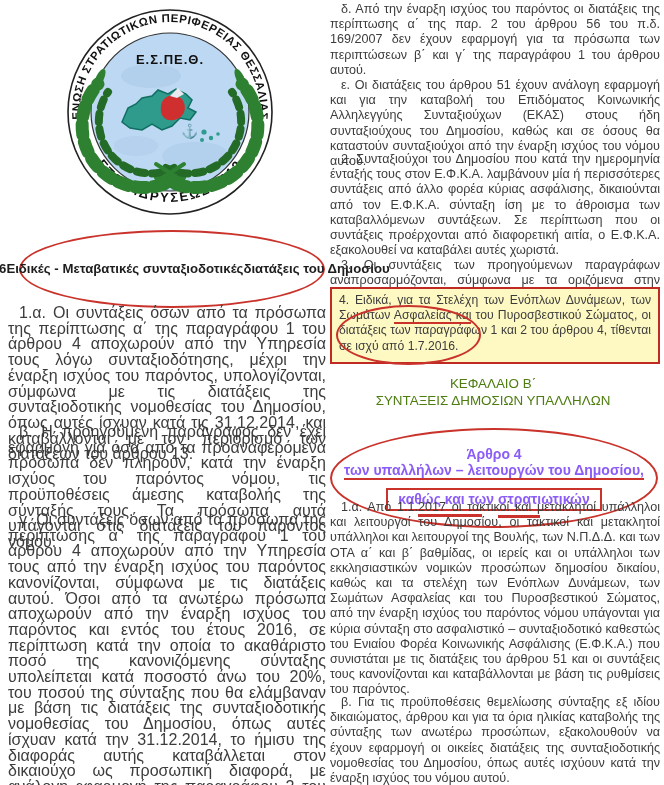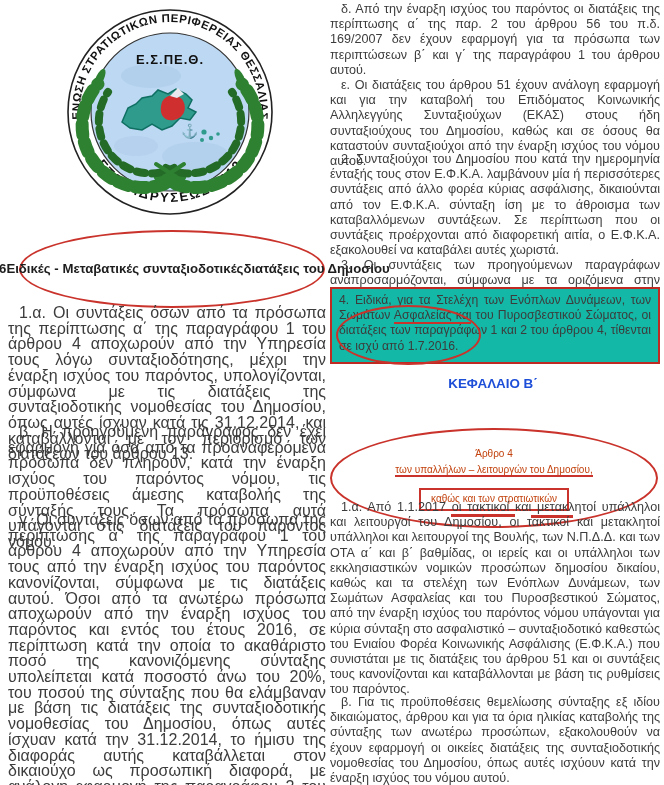--- a/index.html
+++ b/index.html
@@ -13,35 +13,35 @@
   .col-right .para{font-size:12.6px;line-height:15.2px;}
   .indent{text-indent:11px;}
   
   .logo-wrap{position:absolute;left:48px;top:6px;width:228px;height:212px;}
   
   .ellipse6{position:absolute;left:11px;top:230px;width:302px;height:74px;
             border:2px solid #c9332b;border-radius:50%;
             display:flex;flex-direction:row;align-items:center;justify-content:center;}
   .ellipse6 div{font-weight:bold;color:#1d1d1d;font-size:13.2px;line-height:16px;white-space:nowrap;}
   
-  .ybox{position:absolute;left:0;top:287px;width:312px;background:#14b8a6;
+  .ybox{position:absolute;left:0;top:287px;width:312px;background:#fef9c3;
         border:2px solid #bf2a23;padding:4px 7px 8px 7px;
         font-size:12.2px;line-height:15.2px;text-align:justify;}
   .red-underline{border-bottom:2px solid #c9332b;padding-bottom:0px;}
   .circled{position:relative;}
   .circled::after{content:"";position:absolute;left:-46px;right:-26px;top:-34px;bottom:-12px;
                   border:2px solid #c9332b;border-radius:50%;pointer-events:none;}
   
   .chapter{position:absolute;left:0;top:376px;width:326px;text-align:center;}
-  .chapter div{font-weight:bold;color:#1d4ed8;font-size:13.4px;line-height:16.5px;}
+  .chapter div{font-weight:normal;color:#4d7c0f;font-size:13.4px;line-height:16.5px;}
   
   .ellipse4{position:absolute;left:0;top:428px;width:324px;height:96px;
             border:2px solid #c9332b;border-radius:50%;
             display:flex;flex-direction:column;align-items:center;justify-content:center;}
-  .ellipse4 .hline{font-weight:normal;color:#c2410c;font-size:10px;line-height:16px;white-space:nowrap;}
+  .ellipse4 .hline{font-weight:bold;color:#8b5cf6;font-size:14px;line-height:16px;white-space:nowrap;}
   .rect-red{display:inline-block;border:2px solid #c9332b;padding:1px 10px 2px 10px;margin-top:10px;position:relative;}
   .rect-dash1,.rect-dash2{position:absolute;height:3px;background:#c9332b;}
   .rect-dash1{left:30px;bottom:-8px;width:64px;}
   .rect-dash2{left:110px;bottom:-9px;width:42px;}
 </style>
 </head>
 <body>
 
 <div class="page">
 
@@ -113,20 +113,21 @@
     <p class="para indent" style="top:78px;">ε. Οι διατάξεις του άρθρου 51 έχουν ανάλογη εφαρμογή και για την καταβολή του Επιδόματος Κοινωνικής Αλληλεγγύης Συνταξιούχων (ΕΚΑΣ) στους ήδη συνταξιούχους του Δημοσίου, καθώς και σε όσους θα καταστούν συνταξιούχοι από την έναρξη ισχύος του νόμου αυτού.</p>
     <p class="para indent" style="top:152px;">2. Συνταξιούχοι του Δημοσίου που κατά την ημερομηνία ένταξής τους στον Ε.Φ.Κ.Α. λαμβάνουν μία ή περισσότερες συντάξεις από άλλο φορέα κύριας ασφάλισης, δικαιούνται από τον Ε.Φ.Κ.Α. σύνταξη ίση με το άθροισμα των καταβαλλόμενων συντάξεων. Σε περίπτωση που οι συντάξεις προέρχονται από διαφορετική αιτία, ο Ε.Φ.Κ.Α. εξακολουθεί να καταβάλει αυτές χωριστά.</p>
     <p class="para indent" style="top:258px;">3. Οι συντάξεις των προηγούμενων παραγράφων αναπροσαρμόζονται, σύμφωνα με τα οριζόμενα στην παράγραφο 3 του άρθρου 14 του παρόντος.</p>
 
     <div class="ybox">
       <span>4. Ειδικά, για τα Στελέχη των Ενόπλων Δυνάμεων, των Σωμάτων </span><span class="red-underline">Ασφαλείας και</span><span> του Πυροσβεστικού Σώματος, οι διατάξεις των παραγράφων 1 και 2 του άρθρου 4, τίθενται σε ισχύ </span><span class="circled">από 1.7.2016</span><span>.</span>
     </div>
 
     <div class="chapter">
       <div>ΚΕΦΑΛΑΙΟ Β΄</div>
+      <div>ΣΥΝΤΑΞΕΙΣ ΔΗΜΟΣΙΩΝ ΥΠΑΛΛΗΛΩΝ</div>
     </div>
 
     <div class="ellipse4">
       <div class="hline">Άρθρο 4</div>
       <div class="hline"><span class="red-underline">των υπαλλήλων – λειτουργών του Δημοσίου,</span></div>
       <div class="hline">
         <span class="rect-red"><span>καθώς και των στρατιωτικών</span><span class="rect-dash1"></span><span class="rect-dash2"></span></span>
       </div>
     </div>
 

